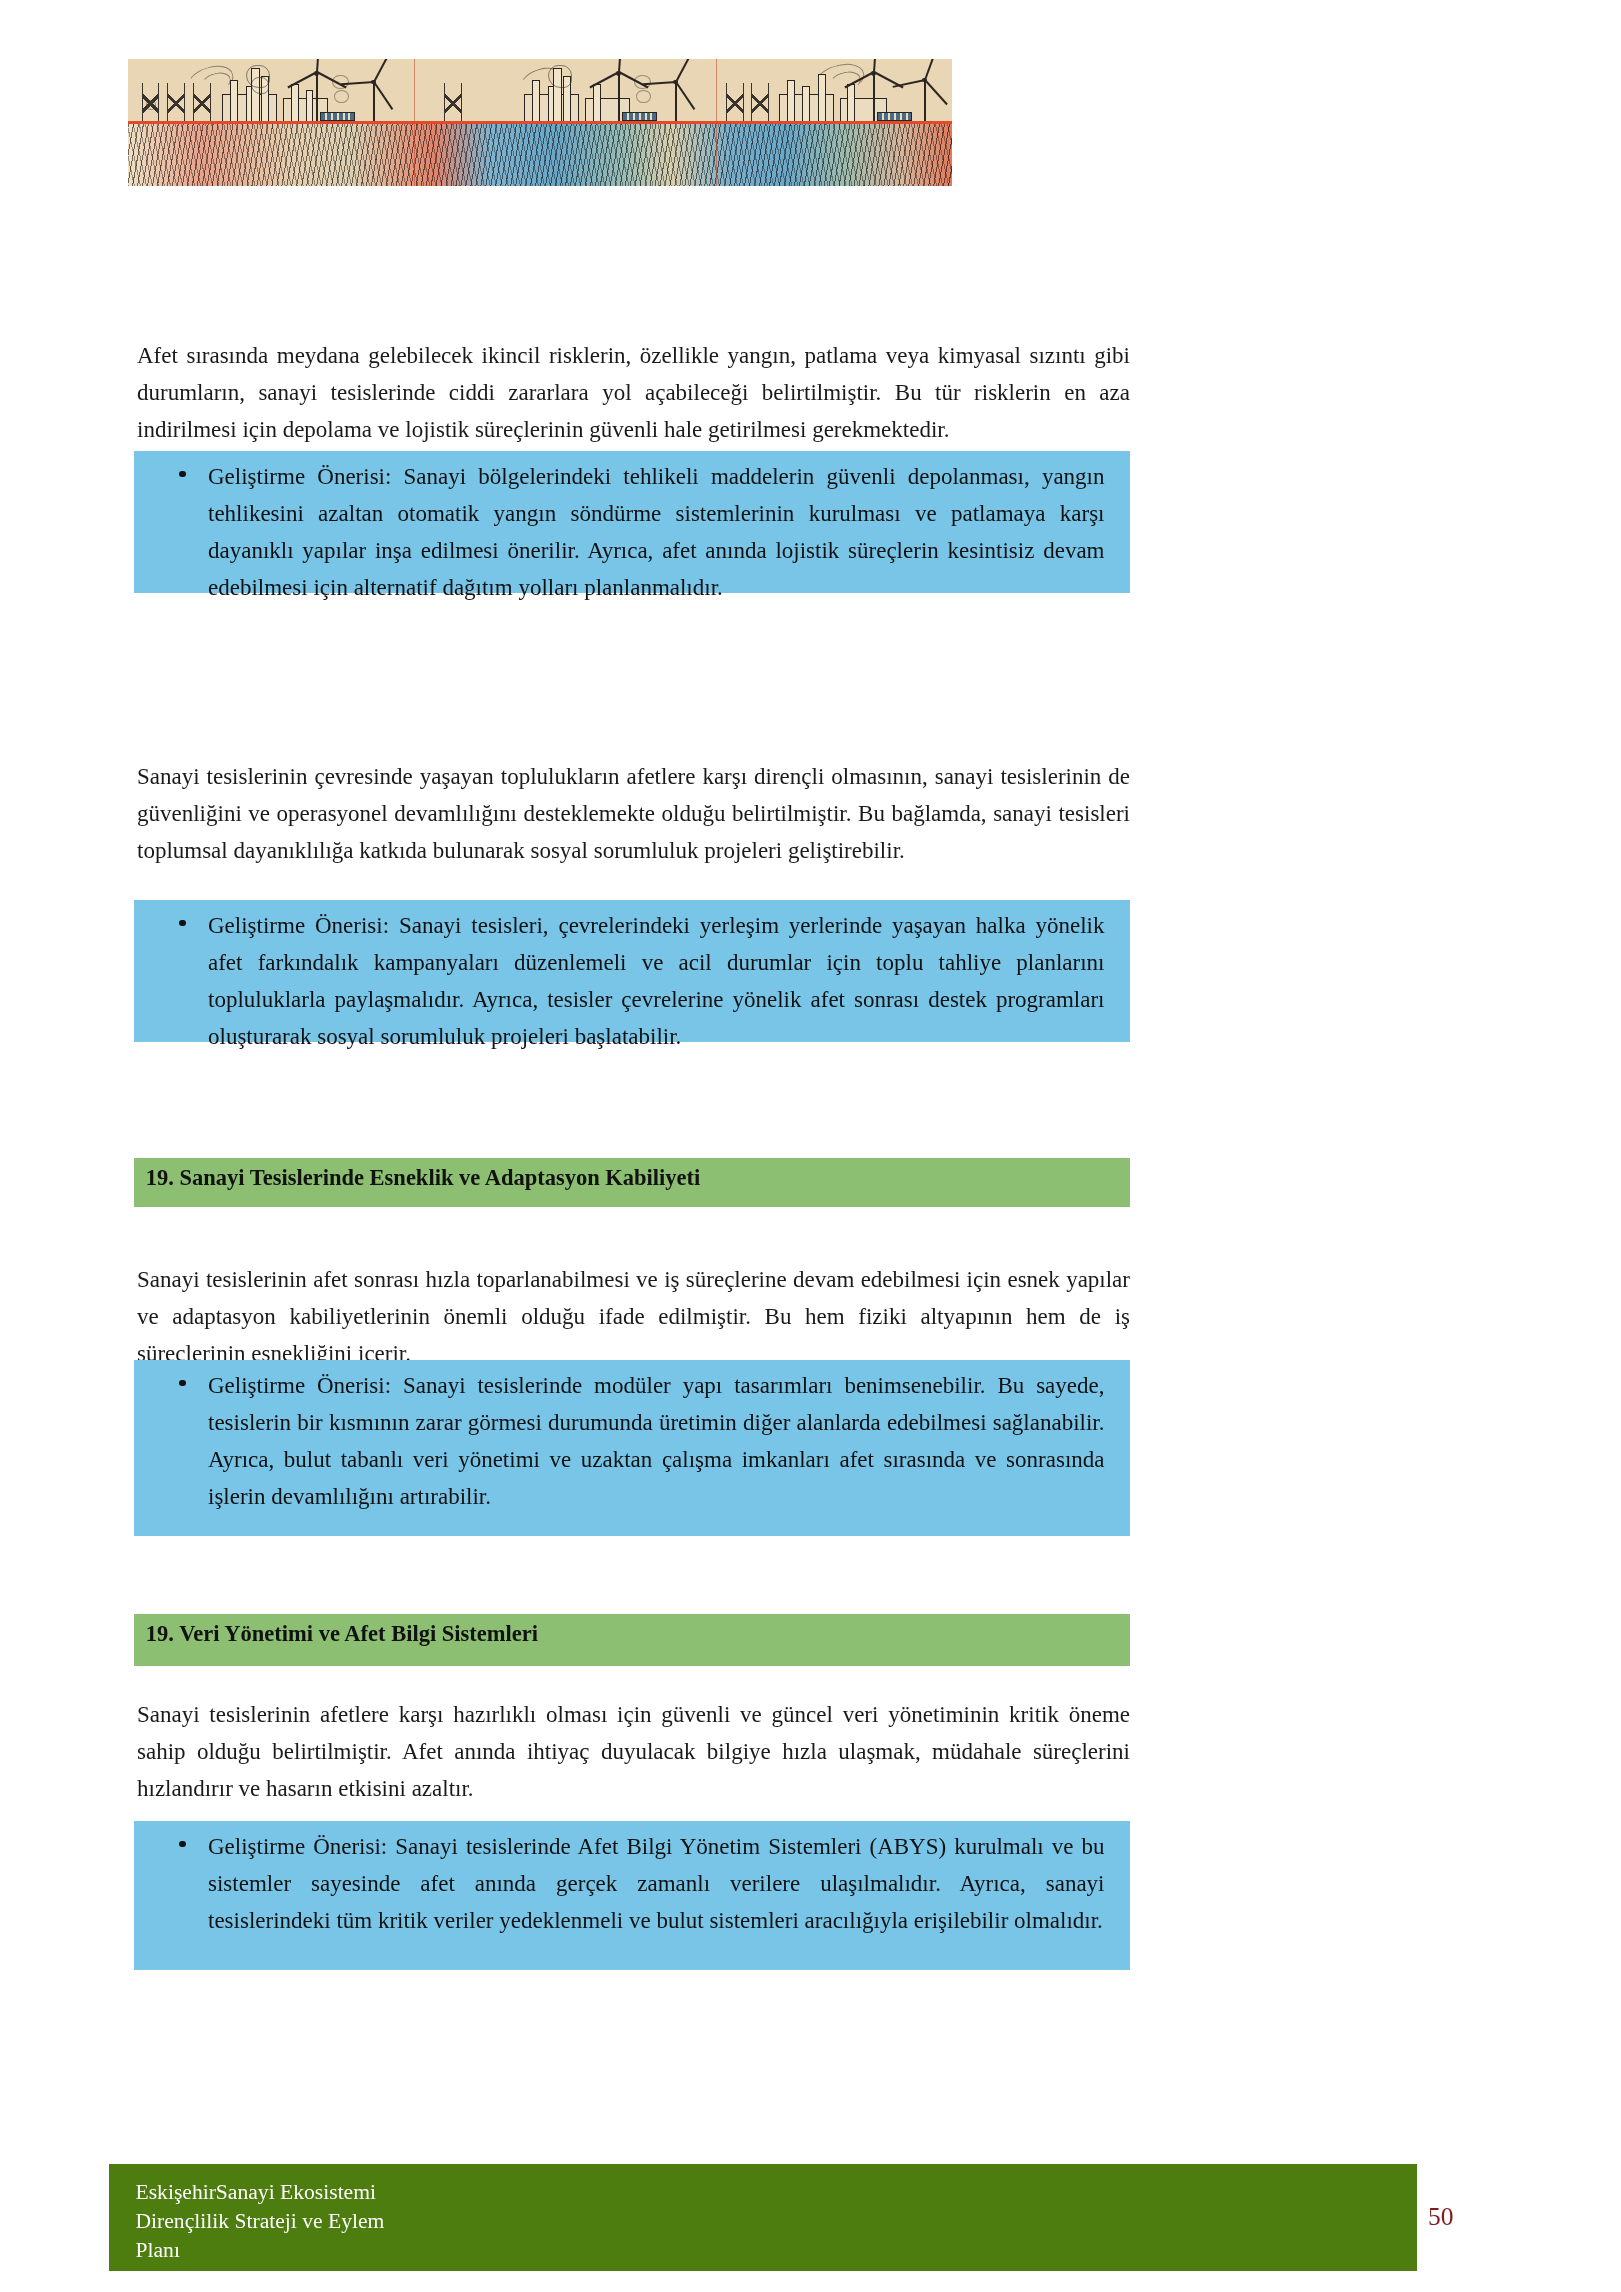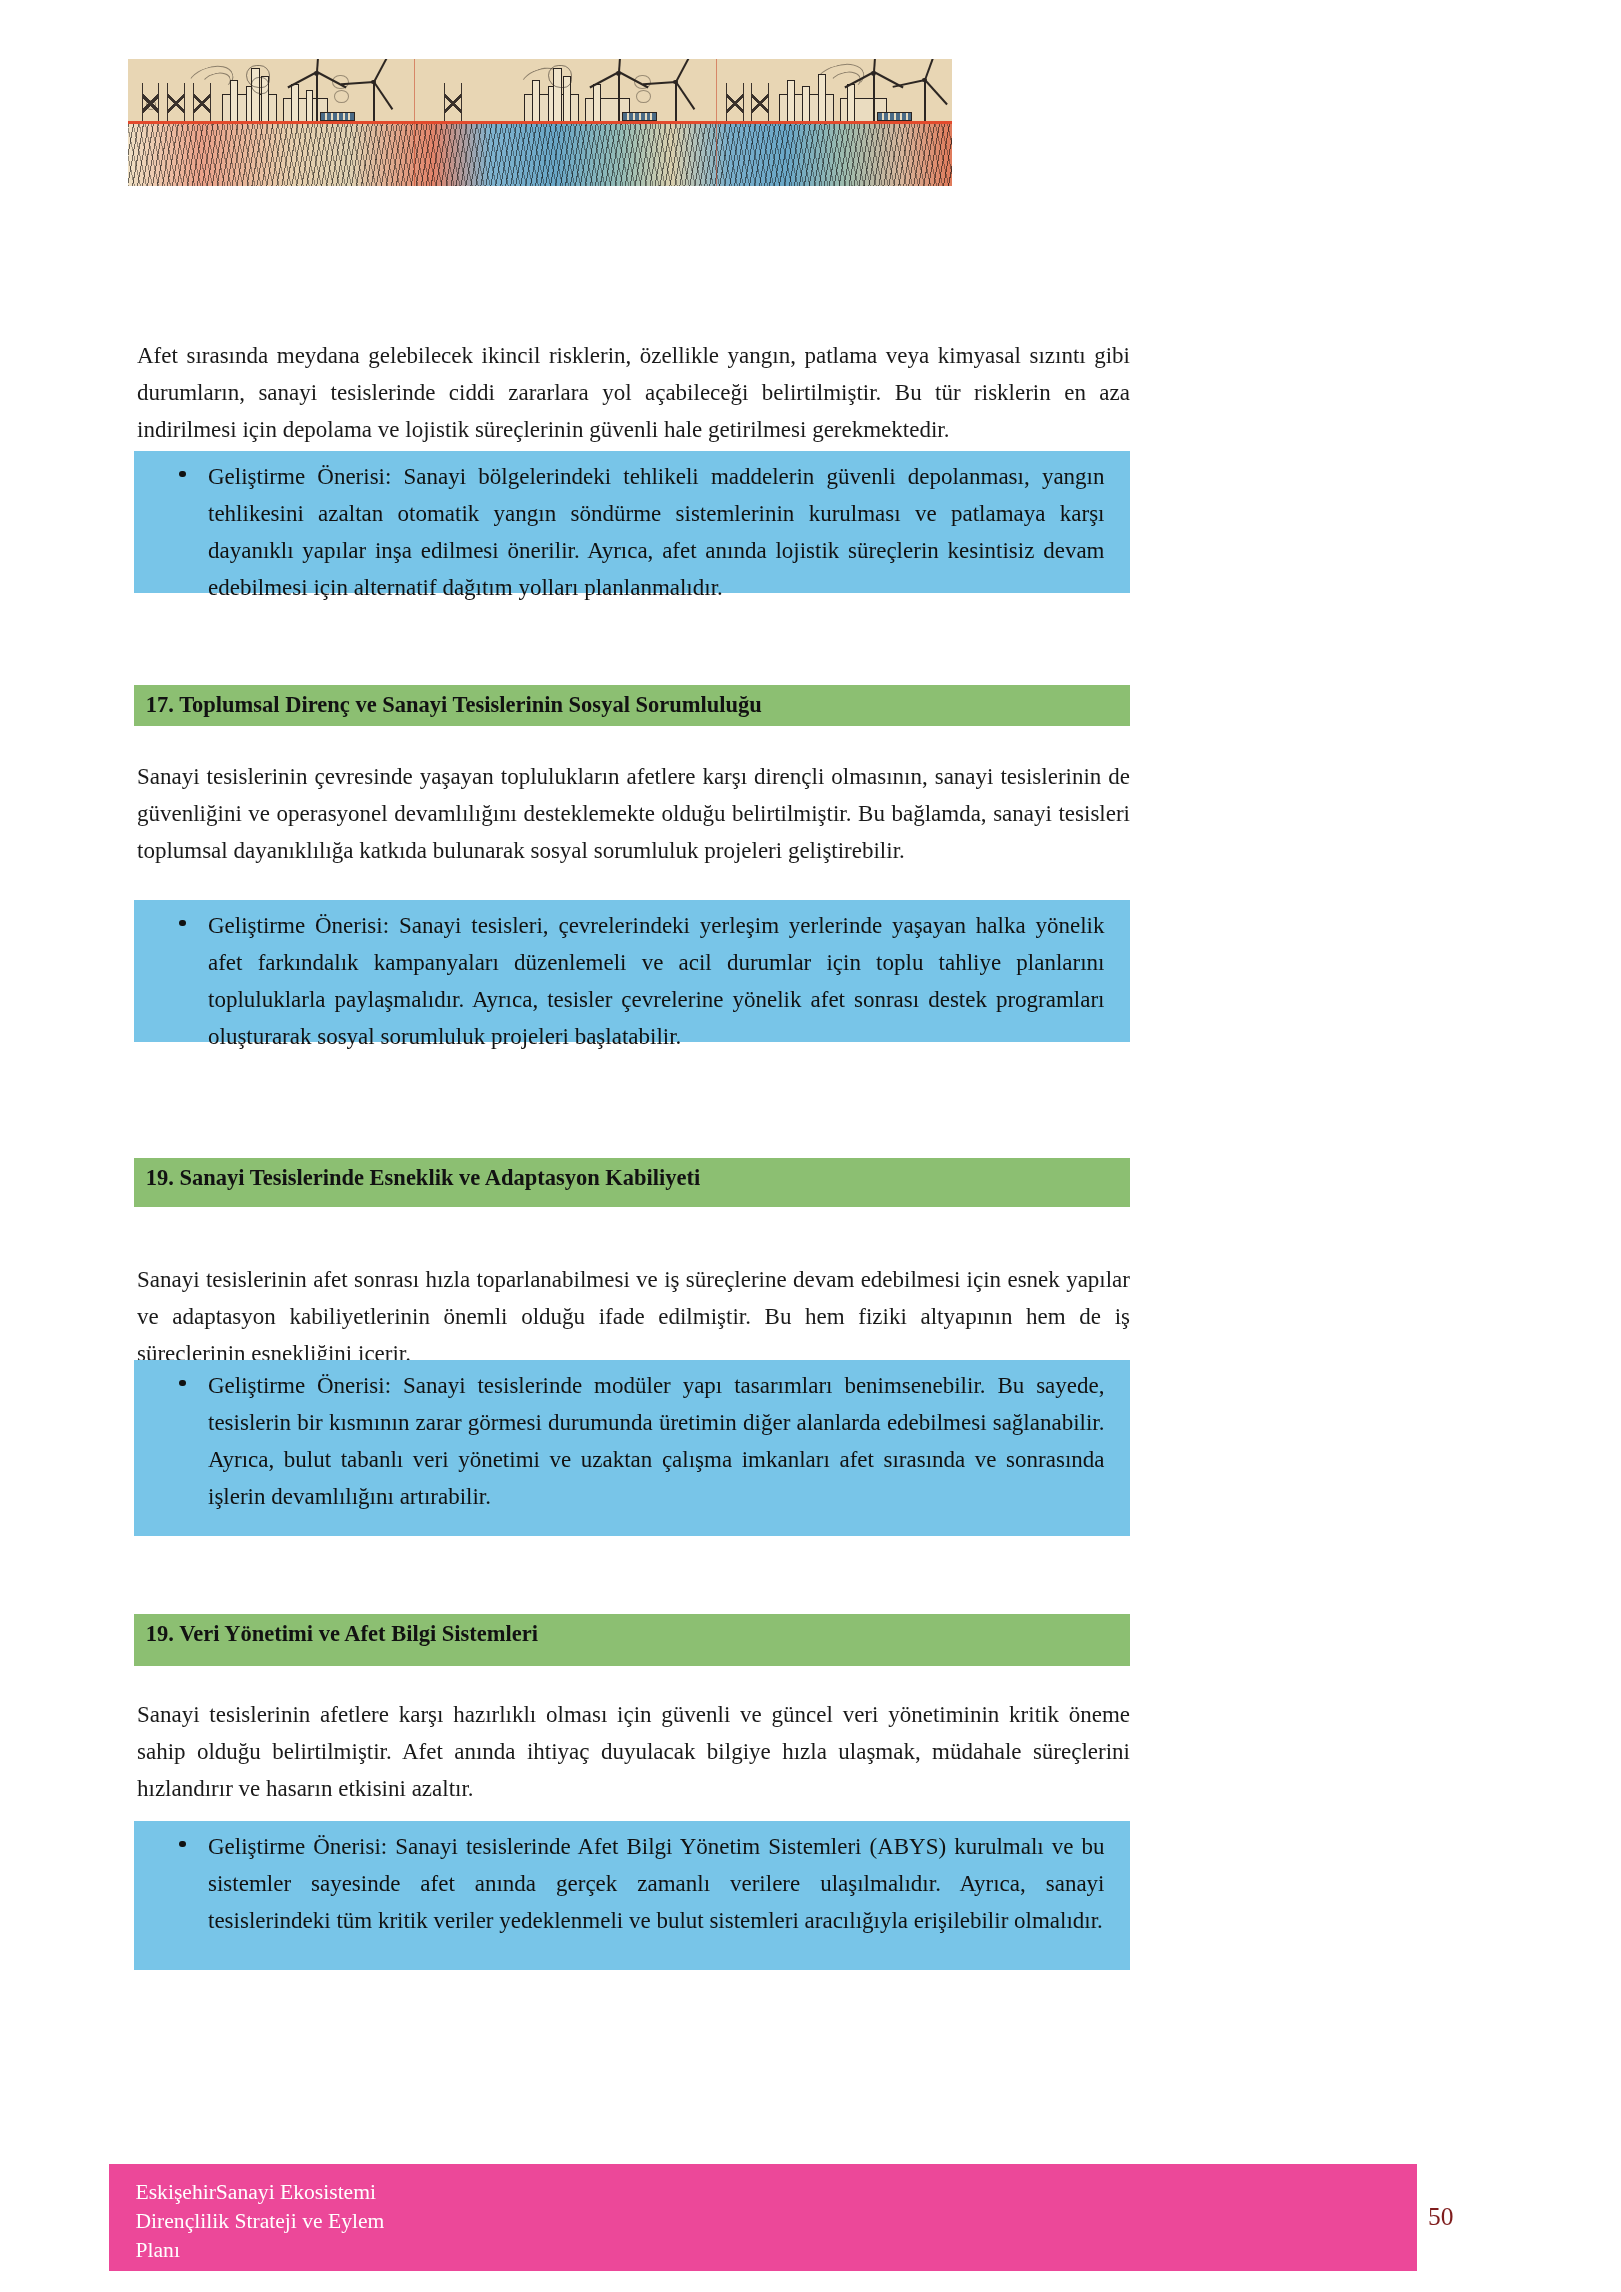--- a/index.html
+++ b/index.html
@@ -214,21 +214,21 @@
   }
   .blue-box .bullet-text b { font-weight: normal; }
 
   
   .footer-bar {
     position: absolute;
     left: 109px;
     top: 2164px;
     width: 1308px;
     height: 107px;
-    background: #ec4899;
+    background: #4d7c0f;
   }
   .footer-left {
     position: absolute;
     left: 26.5px;
     top: 13.7px;
     font-size: 21.6px;
     line-height: 29px;
     color: #ffffff;
     text-align: left;
   }
@@ -351,23 +351,20 @@
 
   <p class="body-para" style="left:137px; top:314px; width:993px;">Afet sırasında meydana gelebilecek ikincil risklerin, özellikle yangın, patlama veya kimyasal sızıntı gibi durumların, sanayi tesislerinde ciddi zararlara yol açabileceği belirtilmiştir. Bu tür risklerin en aza indirilmesi için depolama ve lojistik süreçlerinin güvenli hale getirilmesi gerekmektedir.</p>
 
   <div class="blue-box" style="left:134px; top:451px; width:996px; height:142px;">
     <span class="bullet"></span>
     <div class="bullet-text">
       <b>Geliştirme Önerisi:</b><span><span> Sanayi bölgelerindeki tehlikeli maddelerin </span><b>güvenli depolanması</b><span>, yangın tehlikesini azaltan </span><b>otomatik yangın söndürme sistemlerinin</b><span> kurulması ve patlamaya karşı dayanıklı yapılar inşa edilmesi önerilir. Ayrıca, afet anında lojistik süreçlerin kesintisiz devam edebilmesi için alternatif dağıtım yolları planlanmalıdır.</span></span>
     </div>
   </div>
 
-  <div class="green-band" style="left:134px; top:685px; width:996px; height:41px;">
-    <span class="band-title">17. Toplumsal Direnç ve Sanayi Tesislerinin Sosyal Sorumluluğu</span>
-  </div>
   <p class="body-para" style="left:137px; top:735px; width:993px;">Sanayi tesislerinin çevresinde yaşayan toplulukların afetlere karşı dirençli olmasının, sanayi tesislerinin de güvenliğini ve operasyonel devamlılığını desteklemekte olduğu belirtilmiştir. Bu bağlamda, sanayi tesisleri toplumsal dayanıklılığa katkıda bulunarak sosyal sorumluluk projeleri geliştirebilir.</p>
 
   <div class="blue-box" style="left:134px; top:900px; width:996px; height:142px;">
     <span class="bullet"></span>
     <div class="bullet-text">
       <b>Geliştirme Önerisi:</b><span><span> Sanayi tesisleri, çevrelerindeki yerleşim yerlerinde yaşayan halka yönelik </span><b>afet farkındalık kampanyaları</b><span> düzenlemeli ve acil durumlar için </span><b>toplu tahliye planlarını</b><span> topluluklarla paylaşmalıdır. Ayrıca, tesisler çevrelerine yönelik </span><b>afet sonrası destek programları</b><span> oluşturarak sosyal sorumluluk projeleri başlatabilir.</span></span>
     </div>
   </div>
 
   <div class="green-band" style="left:134px; top:1158px; width:996px; height:49px;">

